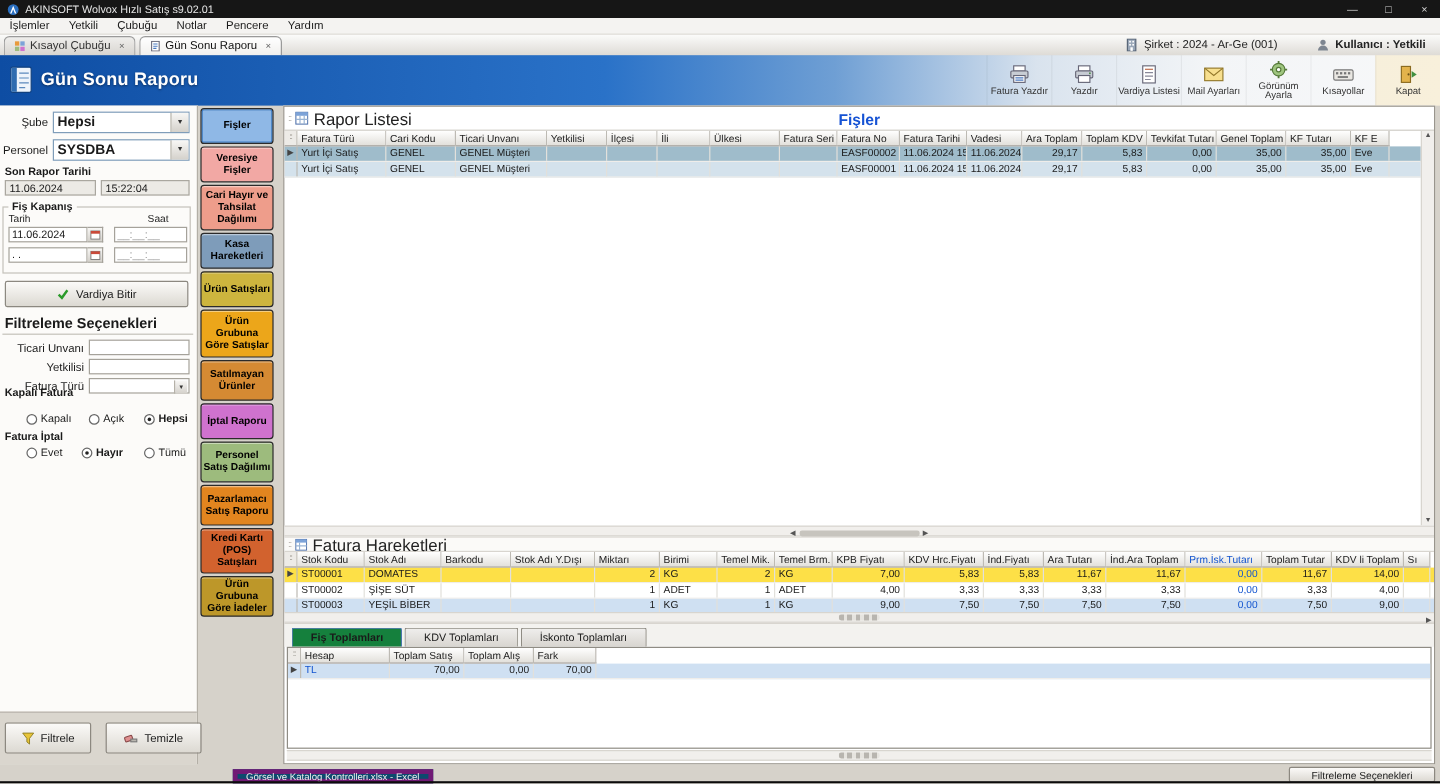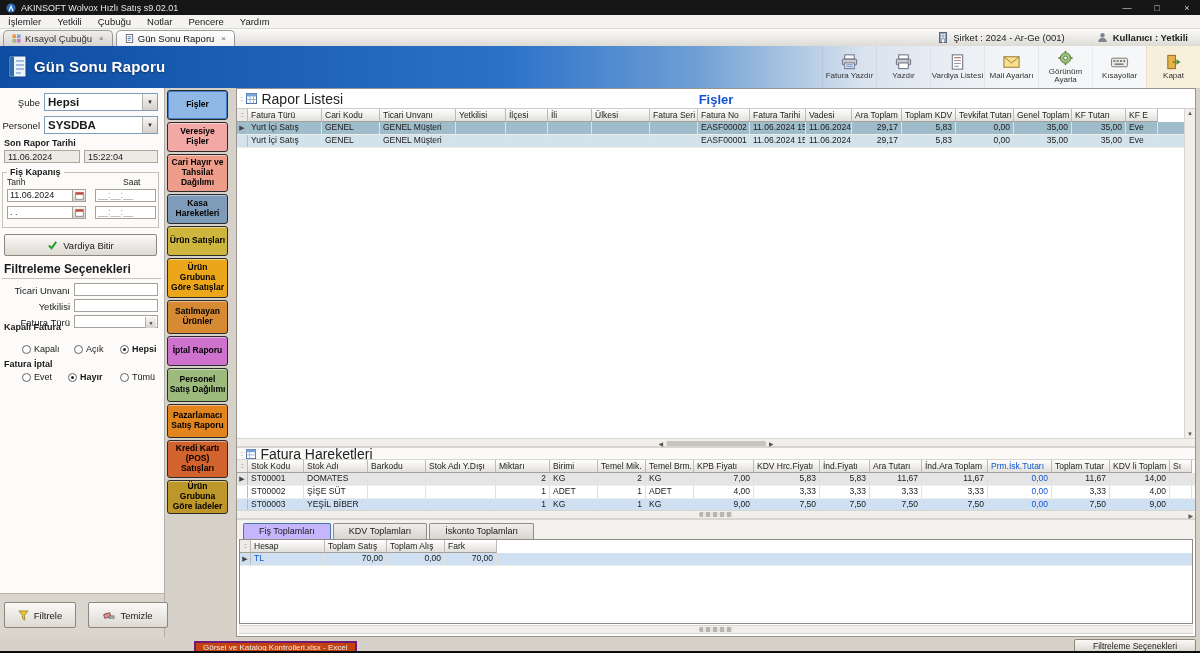--- a/index.html
+++ b/index.html
@@ -106,46 +106,46 @@
   .h-thumb { width:100px; height:5px; background:#c7c4be; border-radius:2px; }
   .h-thumb.small { width:34px; background:repeating-linear-gradient(90deg,#b8b5af 0 4px,#e6e4df 4px 7px); }
   .h-arrow-right { position:absolute; right:2px; top:1px; font-size:6px; color:#555; }
   .fatura-bar { height:13px; display:flex; align-items:center; gap:4px; padding-left:3px;
     background:#fbfaf8; border-top:1px solid #d8d5cf; border-bottom:1px solid #d8d5cf; }
   .grid2-wrap { height:50px; overflow:hidden; }
   .tabs-row { height:20px; display:flex; align-items:flex-end; gap:2px; padding-left:6px;
     background:#f3f2ef; border-top:1px solid #d8d5cf; }
   .total-tab { font-size:9px; padding:2px 15px 3px; border:1px solid #8f8c84; border-bottom:none;
     background:linear-gradient(#efeeec,#d8d5d0); border-radius:2px 2px 0 0; cursor:default; }
-  .total-tab.active { background:#c4b5fd; border-color:#4a76ac; }
+  .total-tab.active { background:#15803d; border-color:#4a76ac;font-weight:bold; }
   .totals-box { flex:1; margin:0 2px; border:1px solid #8f8c84; background:#fff; overflow:hidden; }
   .hscroll.last { margin:1px 2px 2px; }
 
   
   .g-head { display:flex; }
   .g-cell { height:12px; line-height:11px; font-size:8.5px; padding:0 3px;
     border-right:1px solid #e2e0db; white-space:nowrap; overflow:hidden; flex:none; }
   .g-hcell { height:13px; line-height:12px; background:linear-gradient(#ffffff,#e2e0db);
     border-right:1px solid #bdbab3; border-bottom:1px solid #a4a099; color:#222; }
   .g-ind { width:11px; min-width:11px; padding:0; text-align:center; font-size:7px; color:#444;
     border-right:1px solid #bdbab3; }
   .g-head .g-ind { background:#edebe7; color:#8a867e; font-size:7px; letter-spacing:-1px; }
   .g-row { display:flex; background:#fff; border-bottom:1px solid #efedea; }
   .num { text-align:right; }
   .blue-text { color:#1254cf; }
   .row-focus { background:#9fbccb; }
   .row-alt2 { background:#d4e2ec; }
-  .row-soft { background:#e5e5e5; }
+  .row-soft { background:#fde047; }
   .row-sel { background:#cfe0f2; }
 
   
   .footer { position:absolute; left:0; top:637px; width:100%; height:16px; background:#d6d2ca; }
   .footer-btn { position:absolute; right:4px; top:2px; width:122px; height:13px; font-size:8.5px; }
-  .taskbar-tip { position:absolute; left:194px; top:641px; height:12px; background:#c2410c; color:#eee;
-    font-size:8px; display:flex; align-items:center; padding:0 7px; border:2px solid #701a75; white-space:nowrap; }
+  .taskbar-tip { position:absolute; left:194px; top:641px; height:12px; background:#0c4a6e; color:#eee;
+    font-size:8px; display:flex; align-items:center; padding:0 7px; border:4px solid #701a75; white-space:nowrap; }
   .taskbar-strip { position:absolute; left:0; bottom:0; width:100%; height:2px; background:#0c0c0c; }
 </style>
 </head>
 <body>
 
 <div class="titlebar">
   <span>
       <svg width="10" height="10" viewBox="0 0 10 10">
         <circle cx="5" cy="5" r="4.5" fill="#2a6fc0"></circle>
         <path d="M5 1.8 L7.6 8.2 H6.4 L5 4.8 L3.6 8.2 H2.4 Z" fill="#fff"></path>

